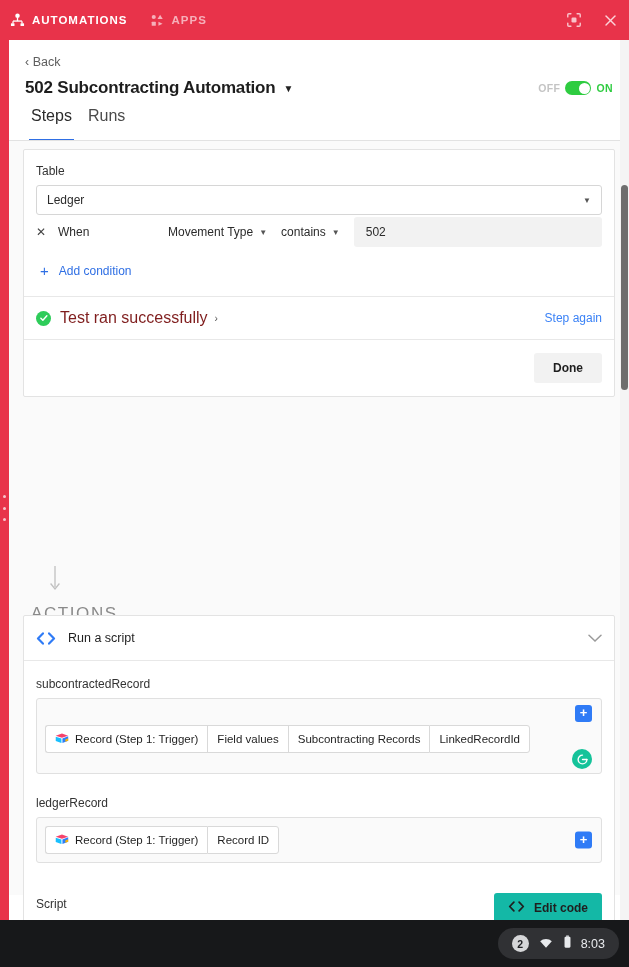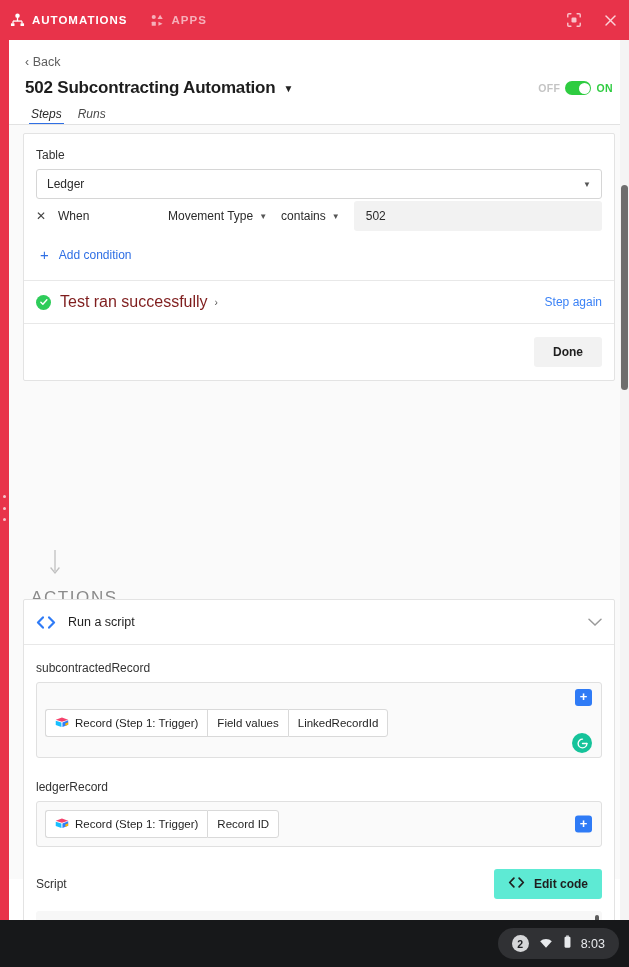--- a/index.html
+++ b/index.html
@@ -83,23 +83,22 @@
     position: absolute; right: 1.5px; top: 1.5px;
     width: 11px; height: 11px; border-radius: 50%; background: #fff;
   }
 
   
   .tabs {
     display: flex; gap: 16px; padding: 9px 0 0 22px;
     position: relative;
   }
   .tab {
-    font-size: 12px; color: #4a4a4a; padding-bottom: 4px; cursor: pointer;
+    font-size: 16px; color: #4a4a4a; padding-bottom: 16px; cursor: pointer;
     position: relative;
-    font-style: italic;
   }
   .tab.active { color: #2b2b2b; }
   .tab.active::after {
     content:""; position: absolute; left: -2px; right: -2px; bottom: 0;
     height: 2.5px; background: #2f6fe4;
   }
   .tabs-underline {
     position: absolute; left: 0; right: 0; bottom: 0; height: 1px; background: #e2e2e2;
   }
 
@@ -205,24 +204,25 @@
     position: absolute; right: 9px; bottom: 4px;
     width: 20px; height: 20px; border-radius: 50%; background: #15c39a;
     display: flex; align-items: center; justify-content: center;
   }
 
   .script-row {
     display: flex; align-items: center; margin-top: 22px;
   }
   .script-label { font-size: 12px; color: #333; }
   .edit-code-btn {
-    margin-left: auto; background: #5eead4; border: none; border-radius: 3px;
+    margin-left: auto; background: #14b8a6; border: none; border-radius: 3px;
     padding: 8px 14px; font-size: 12px; color: #1f1f1f; cursor: pointer;
     display: flex; align-items: center; gap: 9px; font-weight: bold;
     font-family: "Liberation Sans", sans-serif;
+    margin-top: 8px;
   }
   .codeblock {
     margin-top: 12px; background: #f7f7f7; border-radius: 3px;
     padding: 10px 14px 0 14px; position: relative; height: 72px; overflow: hidden;
     font-family: "Liberation Mono", monospace; font-size: 11.5px; line-height: 19px;
   }
   .codeblock .csb {
     position: absolute; right: 3px; top: 4px; bottom: 0; width: 4px;
     background: #5c5c5c; border-radius: 2px;
   }
@@ -440,20 +440,23 @@
                     <path d="M0.6 4.3 L7.3 6.6 L7.3 11.9 L0.6 9.5 Z" fill="#18bfff"></path>
                     <path d="M11.9 7.6 L15.3 6.3 L15.3 9.1 L11.9 10.4 Z" fill="#fcb400"></path>
                   </svg>
                 </span>
                 <span>Record (Step 1: Trigger)</span>
               </span>
               <span class="chip">
                 <span>Field values</span>
               </span>
               <span class="chip">
+                <span>Subcontracting Records</span>
+              </span>
+              <span class="chip">
                 <span>LinkedRecordId</span>
               </span>
             </div>
             <span class="reload-badge">
               <svg viewBox="0 0 16 16" width="13" height="13">
                 <path d="M8 2.6 A5.4 5.4 0 1 0 13.4 8 L13.4 8" fill="none" stroke="#fff" stroke-width="1.7" stroke-linecap="round"></path>
                 <path d="M8 8 L13.4 8" fill="none" stroke="#fff" stroke-width="1.7" stroke-linecap="round"></path>
               </svg>
             </span>
           </div>

